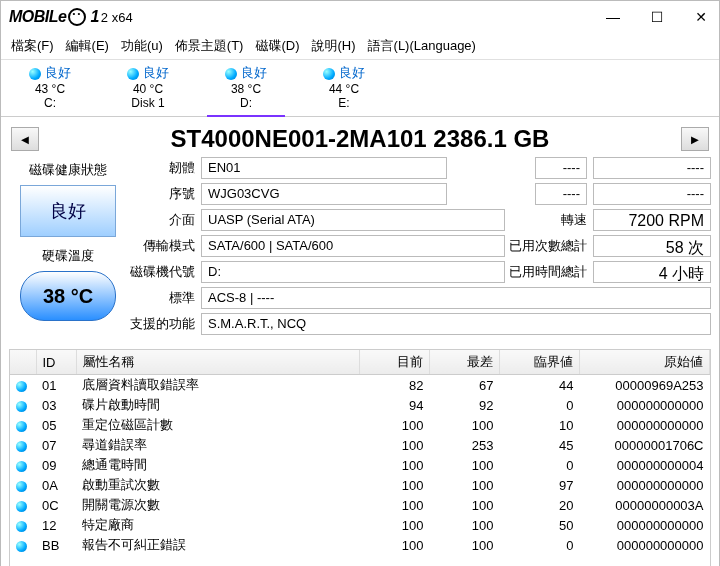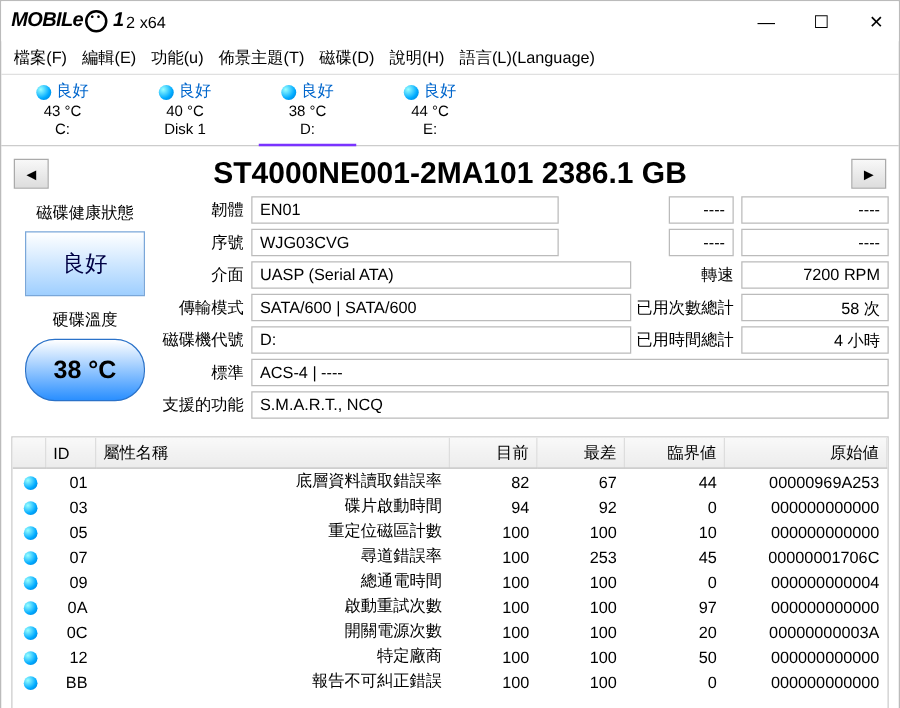--- a/index.html
+++ b/index.html
@@ -27,28 +27,28 @@
 .main { display:flex; padding: 0 8px 6px 8px; }
 .left-col { width: 118px; text-align:center; padding-top:4px; }
 .left-label { font-size: 13px; margin-bottom: 6px; }
 .health-badge { margin: 0 auto 10px auto; width: 96px; height: 52px; background: linear-gradient(#fff,#9fcfff); border:1px solid #7aa7d9; display:flex; align-items:center; justify-content:center; font-size:18px; color:#004; }
 .temp-badge { margin: 0 auto; width: 96px; height: 50px; background: linear-gradient(#fff,#2a8fff); border:1px solid #2a72c9; border-radius: 24px; display:flex; align-items:center; justify-content:center; font-size:20px; font-weight:700; color:#000; }
 .right-col { flex:1; }
 .info-row { display:flex; align-items:center; margin-bottom:4px; }
 .info-label { width: 74px; text-align:right; padding-right:6px; font-size:13px; }
 .info-val { flex:1; border:1px solid #bbb; padding:2px 6px; height:22px; background:#fff; font-size:13px; overflow:hidden; white-space:nowrap; }
 .info-label2 { width: 88px; text-align:right; padding-right:6px; font-size:13px; }
-.info-val2 { width: 118px; border:1px solid #bbb; padding:2px 6px; height:22px; background:#fff; text-align:right; font-size:13px; }
+.info-val2 { width: 118px; border:1px solid #bbb; padding:2px 6px; height:22px; background:#fff; text-align:right; font-size:16px; }
 .spacer-cell { border:1px solid #bbb; padding:2px 6px; height:22px; background:#fff; text-align:right; font-size:13px; }
 .table-wrap { margin: 4px 8px 0 8px; border:1px solid #ccc; height: 240px; overflow:hidden; }
 table { width:100%; border-collapse:collapse; font-size:13px; }
 thead th { background: linear-gradient(#f9f9f9,#ececec); border-right:1px solid #ddd; border-bottom:1px solid #ccc; padding:3px 6px; font-weight:400; text-align:right; }
 thead th.left { text-align:left; }
 tbody td { padding:1px 6px; text-align:right; border:0; }
-tbody td.left { text-align:right; }
+tbody td.left { text-align:left; }
 tbody tr { height: 19px; }
 .row-dot { display:inline-block; width:11px; height:11px; border-radius:50%; background: radial-gradient(circle at 30% 30%, #9ff, #0af 60%, #07c); vertical-align:middle; }
 </style>
 </head>
 <body>
 
 <div class="window">
 
   <div class="titlebar">
     <span class="logo">MOBILe</span>
@@ -139,21 +139,21 @@
         <div class="info-val2">58 次</div>
       </div>
       <div class="info-row">
         <div class="info-label">磁碟機代號</div>
         <div class="info-val">D:</div>
         <div class="info-label2">已用時間總計</div>
         <div class="info-val2">4 小時</div>
       </div>
       <div class="info-row">
         <div class="info-label">標準</div>
-        <div class="info-val" style="flex:1">ACS-4 | ----</div>
+        <div class="info-val" style="flex:1">ACS-8 | ----</div>
       </div>
       <div class="info-row">
         <div class="info-label">支援的功能</div>
         <div class="info-val" style="flex:1">S.M.A.R.T., NCQ</div>
       </div>
     </div>
   </div>
 
   <div class="table-wrap">
     <table>

